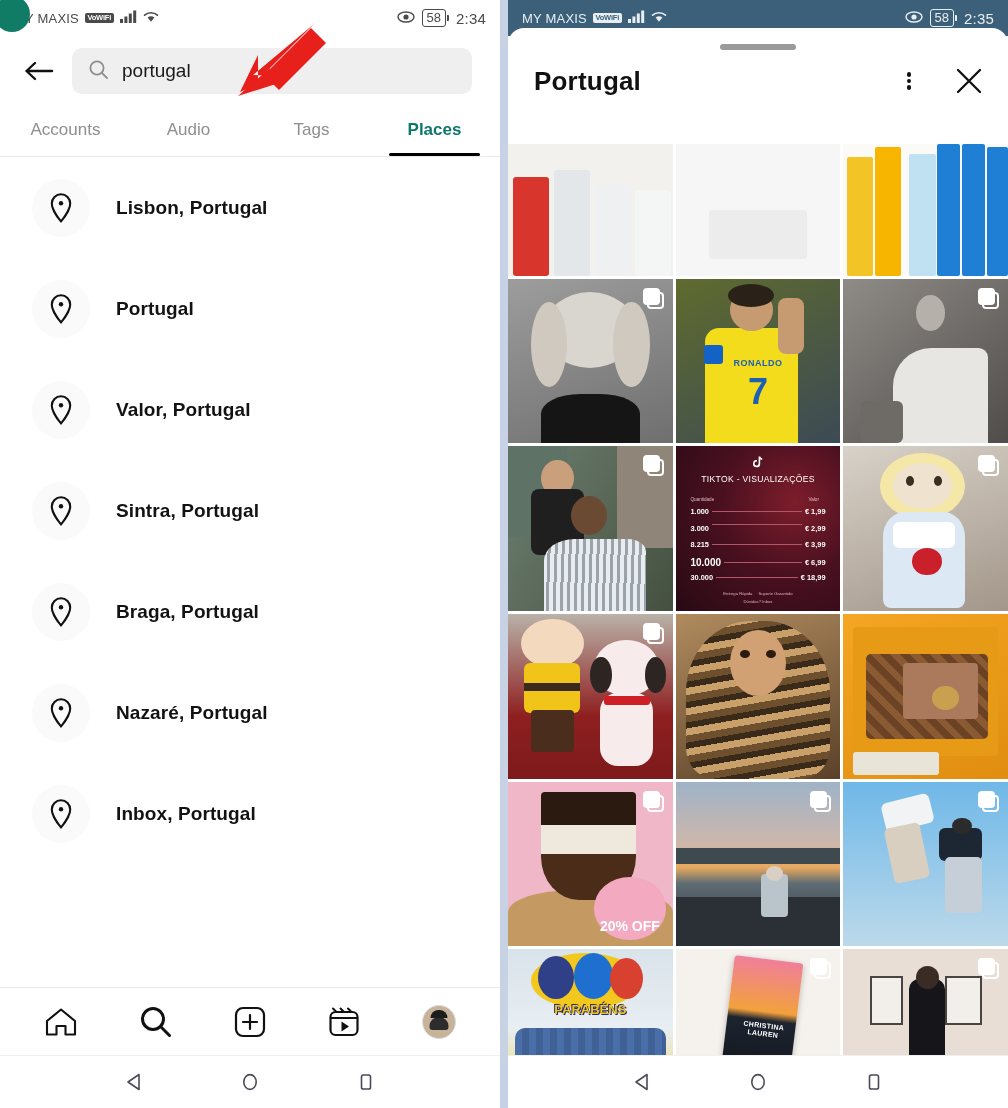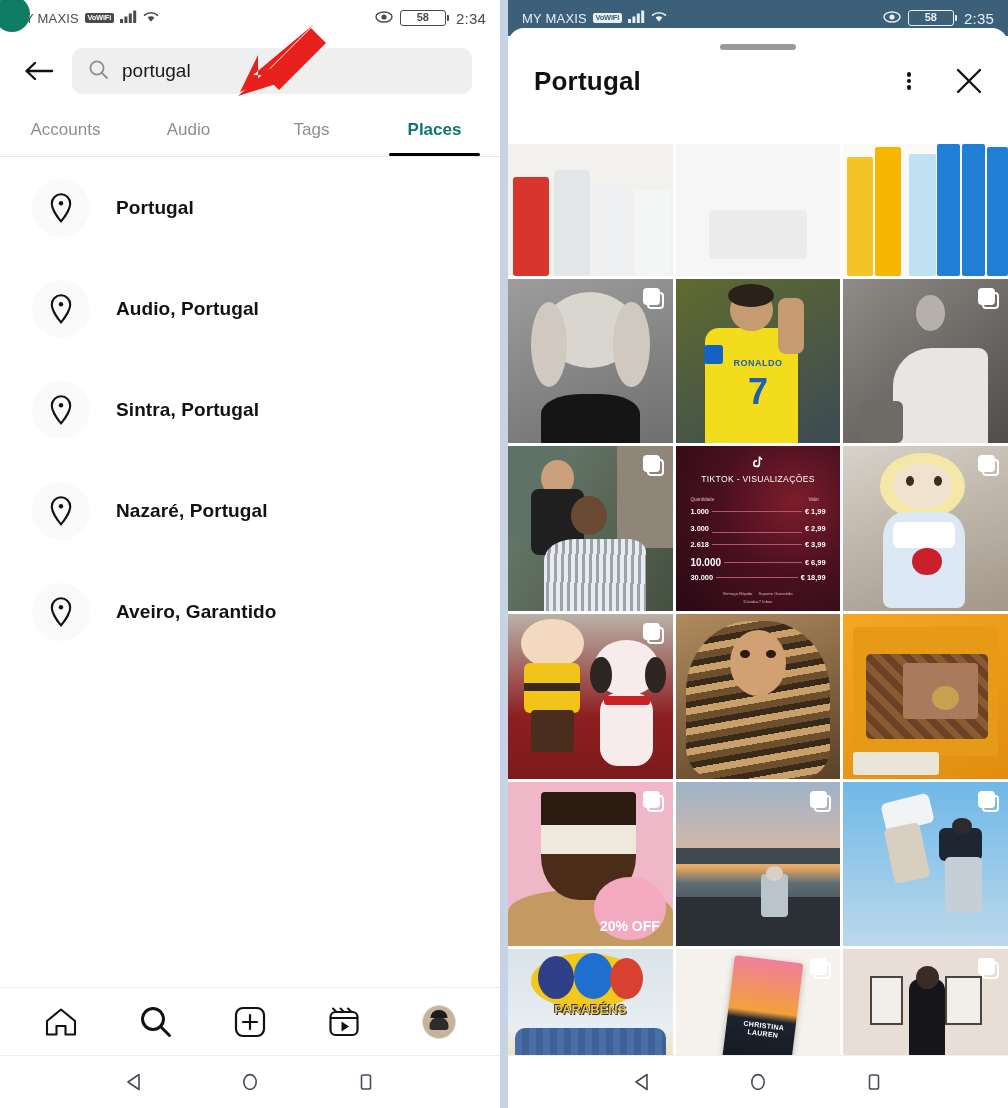--- a/index.html
+++ b/index.html
@@ -16,21 +16,21 @@
   .statusbar { position:relative; height:36px; display:flex; align-items:center; padding:0 14px; font-size:13px; }
   .statusbar.light { background:#ffffff; color:#4a4a4a; }
   .statusbar.dark  { background:#3c6079; color:#e8eef2; }
   .sb-left { display:flex; align-items:center; gap:6px; }
   .sb-right { margin-left:auto; display:flex; align-items:center; gap:7px; }
   .carrier { font-size:13px; letter-spacing:.2px; }
   .vowifi-badge { font-size:7.5px; font-weight:bold; padding:1.5px 2.5px; border-radius:2px; letter-spacing:-.2px; line-height:1; }
   .statusbar.light .vowifi-badge { background:#4a4a4a; color:#fff; }
   .statusbar.dark  .vowifi-badge { background:#e8eef2; color:#3c6079; }
   .batt { display:inline-flex; align-items:center; }
-  .batt-body { font-size:11px; font-weight:bold; border:1.5px solid currentColor; border-radius:3px; padding:0px 16px; line-height:1.25; }
+  .batt-body { font-size:13px; font-weight:normal; border:1.5px solid currentColor; border-radius:3px; padding:0px 4px; line-height:1.25; }
   .batt-cap { width:2px; height:6px; background:currentColor; border-radius:0 1px 1px 0; margin-left:1px; }
   .clock { font-size:15px; letter-spacing:.2px; }
   .green-dot { position:absolute; left:-6px; top:-4px; width:36px; height:36px; border-radius:50%; background:#117c66; }
 
   
   .search-header { display:flex; align-items:center; padding:12px 28px 12px 20px; gap:14px; background:#fff; }
   .back-arrow { width:38px; height:38px; flex:0 0 38px; display:flex; align-items:center; justify-content:center; cursor:pointer; }
   .search-pill { flex:1; height:46px; background:#efefef; border-radius:10px; display:flex; align-items:center; padding:0 16px; gap:13px; }
   .search-pill .txt { font-size:19px; color:#1a1a1a; }
 
@@ -156,57 +156,75 @@
     <div class="tabs-border"></div>
 
     <div class="place-list">
       <div class="place-row">
         <div class="pin-circle">
           <svg width="26" height="32" viewBox="0 0 26 32">
               <path d="M13 2.2 A9.2 9.2 0 0 0 3.8 11.4 C3.8 18.4 13 29.4 13 29.4 C13 29.4 22.2 18.4 22.2 11.4 A9.2 9.2 0 0 0 13 2.2 Z" fill="none" stroke="#111" stroke-width="2.1"></path>
               <circle cx="13" cy="11.3" r="2.2" fill="#111"></circle>
             </svg>
         </div>
-        <div class="place-label">Portugal</div>
+        <div class="place-label">Lisbon, Portugal</div>
       </div>
       <div class="place-row">
         <div class="pin-circle">
           <svg width="26" height="32" viewBox="0 0 26 32">
               <path d="M13 2.2 A9.2 9.2 0 0 0 3.8 11.4 C3.8 18.4 13 29.4 13 29.4 C13 29.4 22.2 18.4 22.2 11.4 A9.2 9.2 0 0 0 13 2.2 Z" fill="none" stroke="#111" stroke-width="2.1"></path>
               <circle cx="13" cy="11.3" r="2.2" fill="#111"></circle>
             </svg>
         </div>
-        <div class="place-label">Audio, Portugal</div>
+        <div class="place-label">Portugal</div>
       </div>
       <div class="place-row">
         <div class="pin-circle">
           <svg width="26" height="32" viewBox="0 0 26 32">
               <path d="M13 2.2 A9.2 9.2 0 0 0 3.8 11.4 C3.8 18.4 13 29.4 13 29.4 C13 29.4 22.2 18.4 22.2 11.4 A9.2 9.2 0 0 0 13 2.2 Z" fill="none" stroke="#111" stroke-width="2.1"></path>
               <circle cx="13" cy="11.3" r="2.2" fill="#111"></circle>
             </svg>
         </div>
-        <div class="place-label">Sintra, Portugal</div>
+        <div class="place-label">Valor, Portugal</div>
       </div>
       <div class="place-row">
         <div class="pin-circle">
           <svg width="26" height="32" viewBox="0 0 26 32">
               <path d="M13 2.2 A9.2 9.2 0 0 0 3.8 11.4 C3.8 18.4 13 29.4 13 29.4 C13 29.4 22.2 18.4 22.2 11.4 A9.2 9.2 0 0 0 13 2.2 Z" fill="none" stroke="#111" stroke-width="2.1"></path>
               <circle cx="13" cy="11.3" r="2.2" fill="#111"></circle>
             </svg>
         </div>
-        <div class="place-label">Nazaré, Portugal</div>
+        <div class="place-label">Sintra, Portugal</div>
       </div>
       <div class="place-row">
         <div class="pin-circle">
           <svg width="26" height="32" viewBox="0 0 26 32">
               <path d="M13 2.2 A9.2 9.2 0 0 0 3.8 11.4 C3.8 18.4 13 29.4 13 29.4 C13 29.4 22.2 18.4 22.2 11.4 A9.2 9.2 0 0 0 13 2.2 Z" fill="none" stroke="#111" stroke-width="2.1"></path>
               <circle cx="13" cy="11.3" r="2.2" fill="#111"></circle>
             </svg>
         </div>
-        <div class="place-label">Aveiro, Garantido</div>
+        <div class="place-label">Braga, Portugal</div>
+      </div>
+      <div class="place-row">
+        <div class="pin-circle">
+          <svg width="26" height="32" viewBox="0 0 26 32">
+              <path d="M13 2.2 A9.2 9.2 0 0 0 3.8 11.4 C3.8 18.4 13 29.4 13 29.4 C13 29.4 22.2 18.4 22.2 11.4 A9.2 9.2 0 0 0 13 2.2 Z" fill="none" stroke="#111" stroke-width="2.1"></path>
+              <circle cx="13" cy="11.3" r="2.2" fill="#111"></circle>
+            </svg>
+        </div>
+        <div class="place-label">Nazaré, Portugal</div>
+      </div>
+      <div class="place-row">
+        <div class="pin-circle">
+          <svg width="26" height="32" viewBox="0 0 26 32">
+              <path d="M13 2.2 A9.2 9.2 0 0 0 3.8 11.4 C3.8 18.4 13 29.4 13 29.4 C13 29.4 22.2 18.4 22.2 11.4 A9.2 9.2 0 0 0 13 2.2 Z" fill="none" stroke="#111" stroke-width="2.1"></path>
+              <circle cx="13" cy="11.3" r="2.2" fill="#111"></circle>
+            </svg>
+        </div>
+        <div class="place-label">Inbox, Portugal</div>
       </div>
     </div>
 
     <div class="ig-nav">
       <div class="ig-nav-item">
         <svg width="34" height="32" viewBox="0 0 34 32">
             <path d="M3 15 L17 3.5 L31 15 V28.5 H21.5 V20 H12.5 V28.5 H3 Z" fill="none" stroke="#111" stroke-width="2.1" stroke-linejoin="round"></path>
           </svg>
       </div>
       <div class="ig-nav-item">
@@ -406,27 +424,27 @@
               </div>
               <div style="position:absolute;left:0;right:0;top:17%;text-align:center;font-size:8.6px;font-weight:normal;color:#fff;letter-spacing:.3px">TIKTOK - VISUALIZAÇÕES</div>
               <div style="position:absolute;left:9%;top:30.5%;font-size:4.6px;color:#e6b9c3">Quantidade</div>
               <div style="position:absolute;right:13%;top:30.5%;font-size:4.6px;color:#e6b9c3">Valor</div>
 
               <div style="position:absolute;left:9%;right:9%;top:37%;display:flex;align-items:center">
                 <span style="font-size:7.4px;font-weight:bold;color:#fff">1.000</span>
                 <span style="flex:1;height:1px;background:#b2566a;margin:0 3px"></span>
                 <span style="font-size:7.4px;font-weight:bold;color:#fff">€ 1,99</span>
               </div>
-              <div style="position:absolute;left:9%;right:9%;top:47%;display:flex;align-items:flex-end">
+              <div style="position:absolute;left:9%;right:9%;top:47%;display:flex;align-items:flex-start">
                 <span style="font-size:7.4px;font-weight:bold;color:#fff">3.000</span>
                 <span style="flex:1;height:1px;background:#b2566a;margin:0 3px"></span>
                 <span style="font-size:7.4px;font-weight:bold;color:#fff">€ 2,99</span>
               </div>
               <div style="position:absolute;left:9%;right:9%;top:57%;display:flex;align-items:center">
-                <span style="font-size:7.4px;font-weight:bold;color:#fff">2.618</span>
+                <span style="font-size:7.4px;font-weight:bold;color:#fff">8.215</span>
                 <span style="flex:1;height:1px;background:#b2566a;margin:0 3px"></span>
                 <span style="font-size:7.4px;font-weight:bold;color:#fff">€ 3,99</span>
               </div>
               <div style="position:absolute;left:9%;right:9%;top:67%;display:flex;align-items:center">
                 <span style="font-size:10px;font-weight:bold;color:#fff">10.000</span>
                 <span style="flex:1;height:1px;background:#b2566a;margin:0 3px"></span>
                 <span style="font-size:7.4px;font-weight:bold;color:#fff">€ 6,99</span>
               </div>
               <div style="position:absolute;left:9%;right:9%;top:77%;display:flex;align-items:center">
                 <span style="font-size:7.4px;font-weight:bold;color:#fff">30.000</span>

